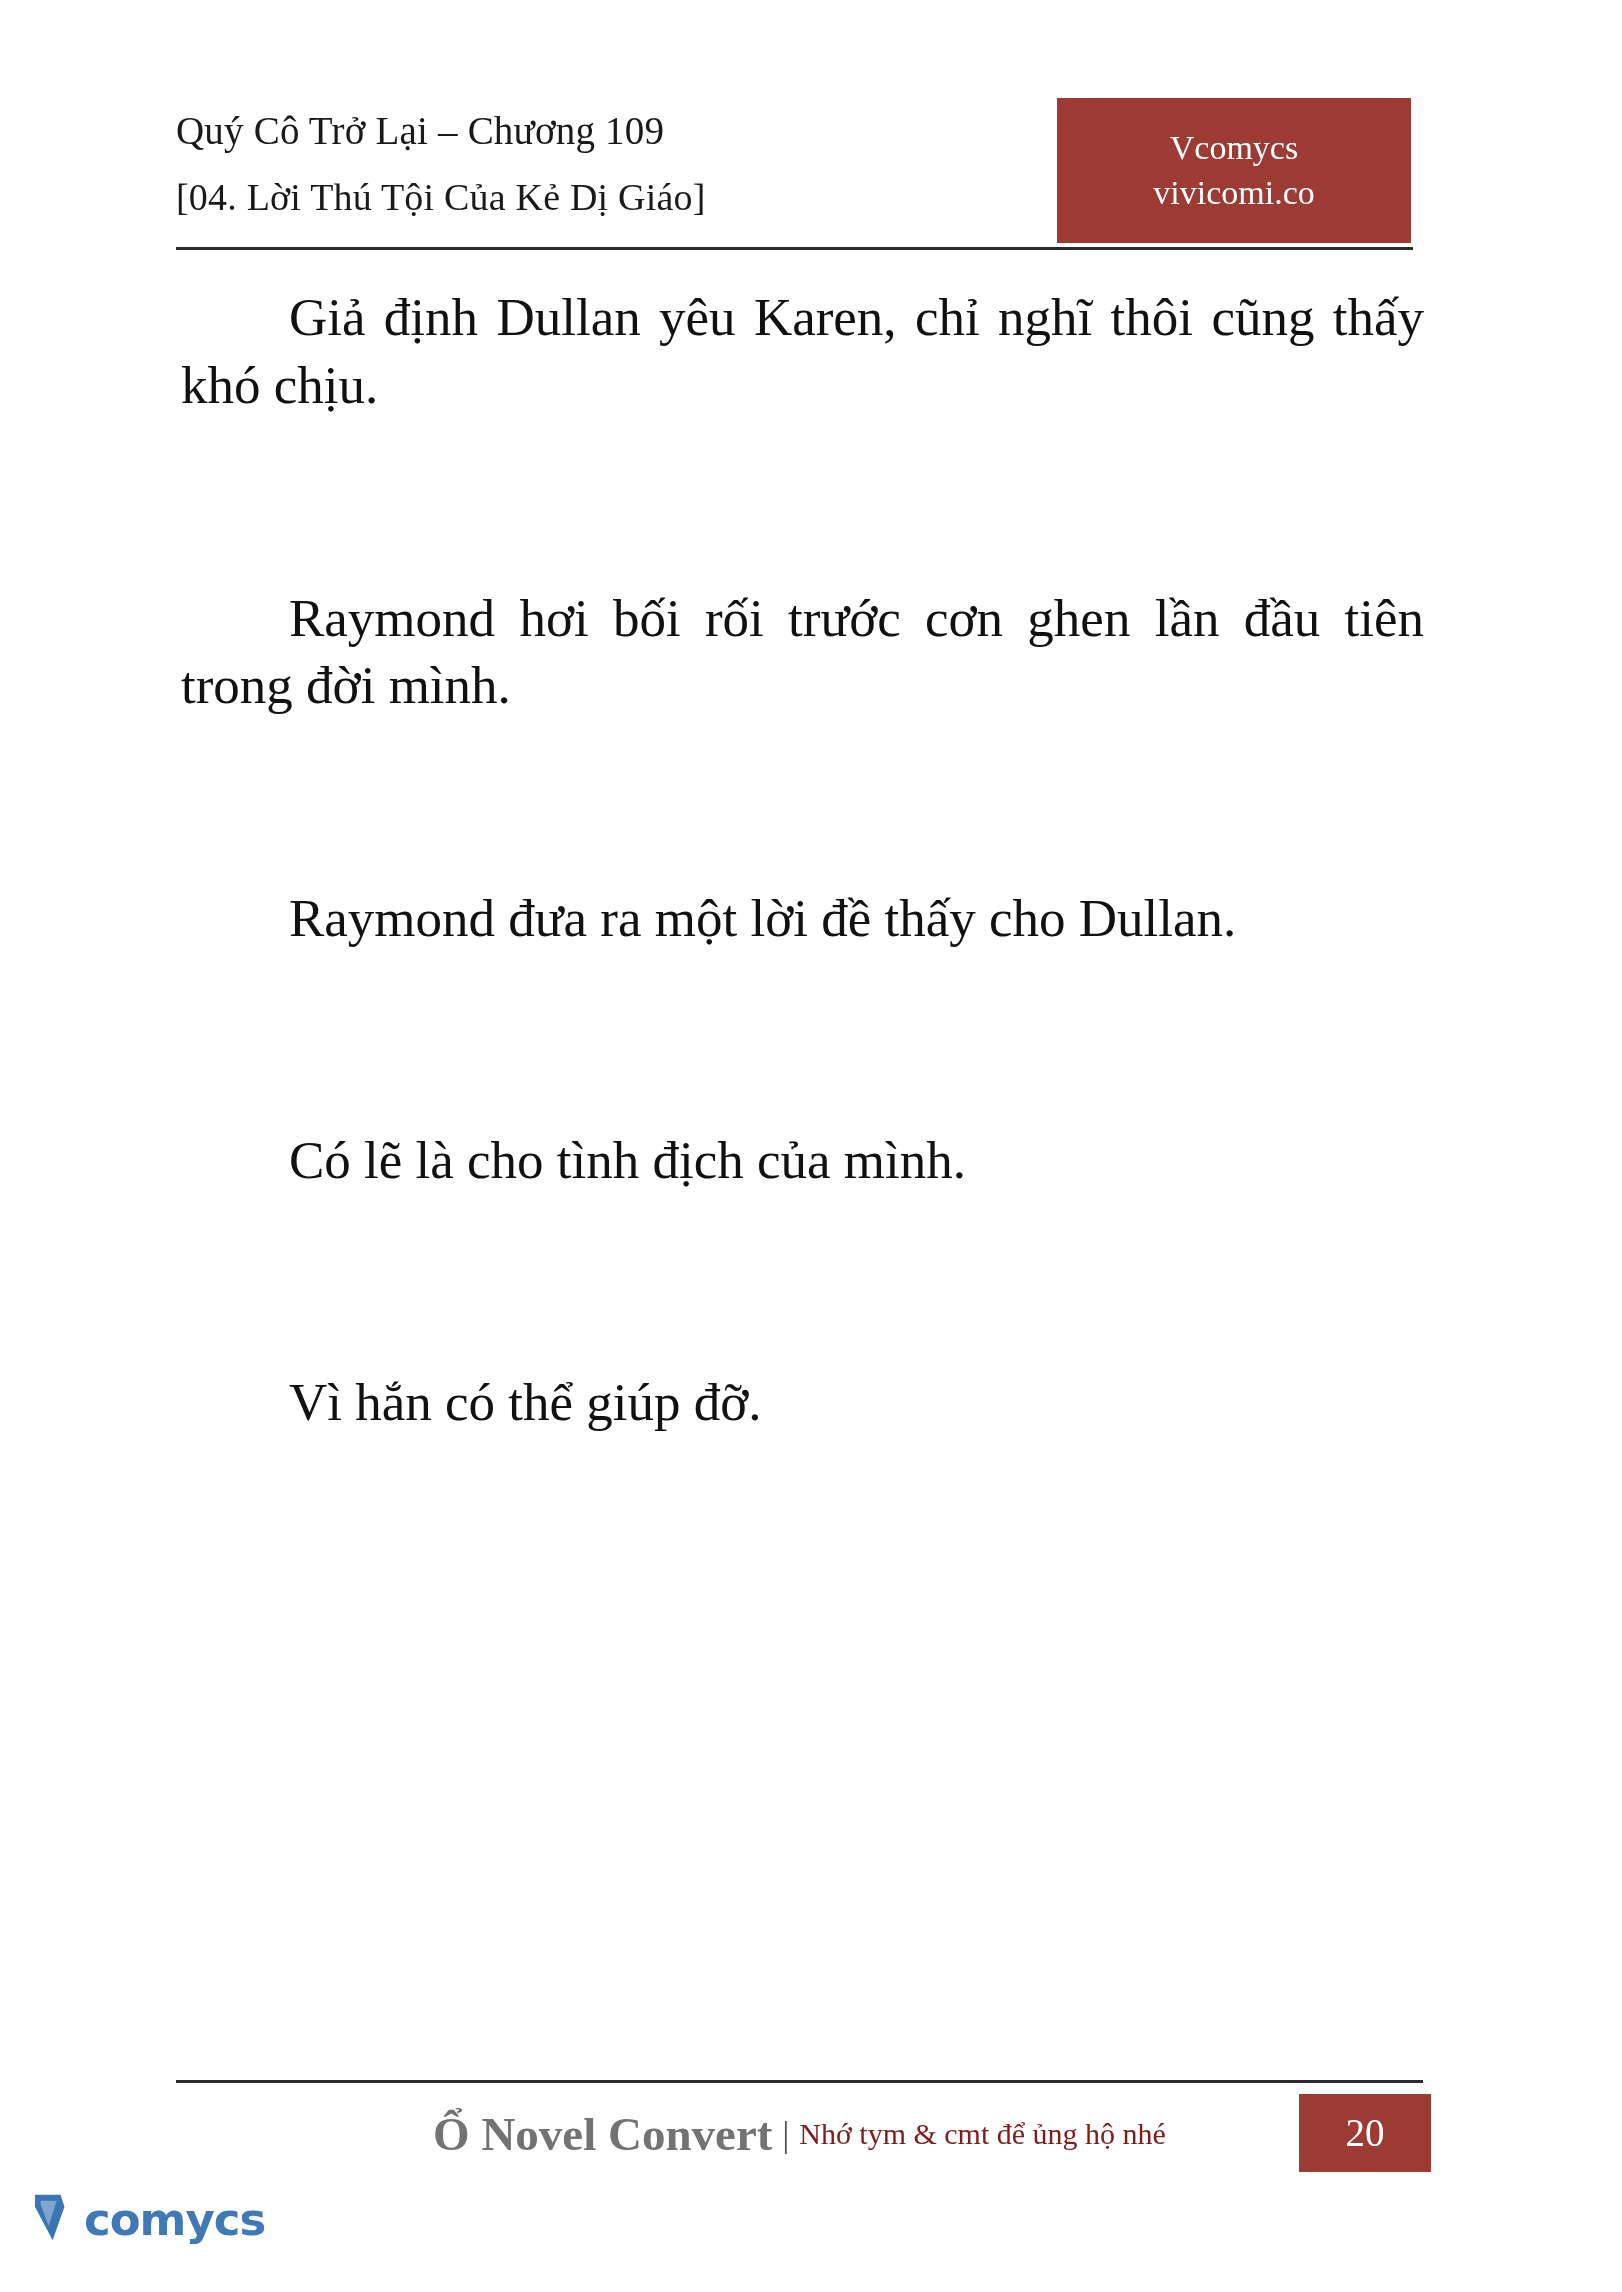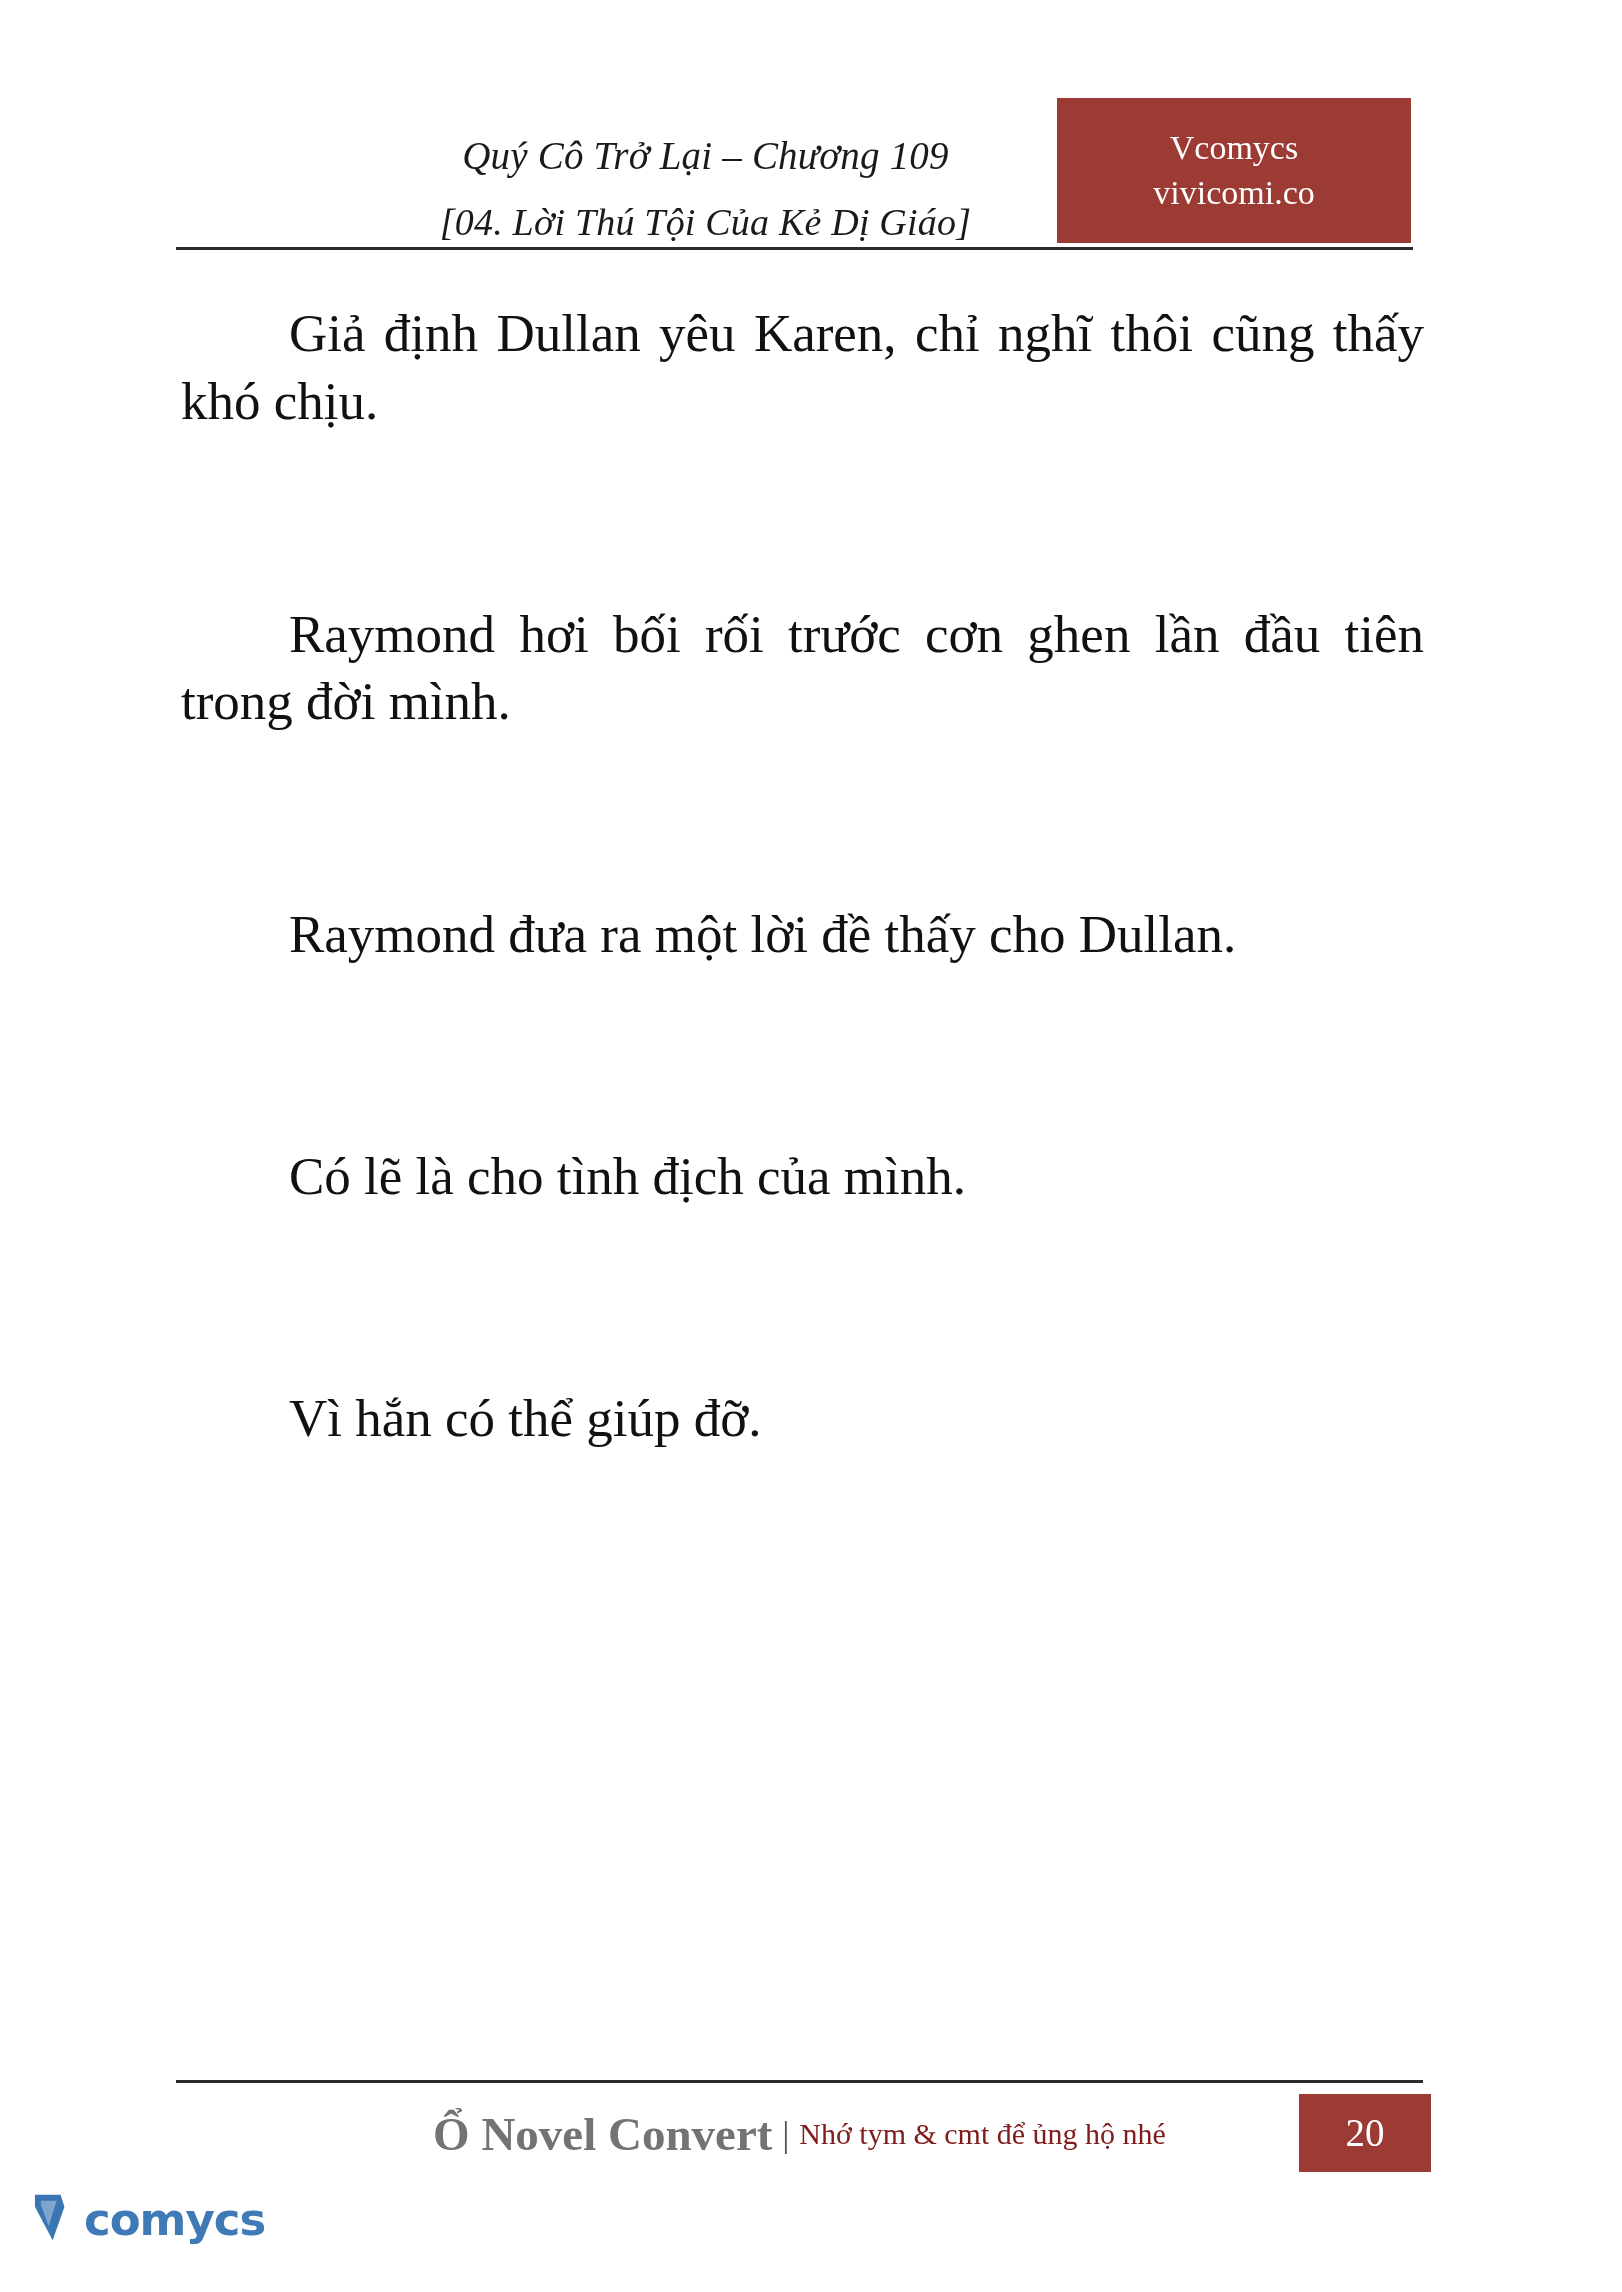--- a/index.html
+++ b/index.html
@@ -33,28 +33,26 @@
     position: absolute;
     left: 0;
     top: 149px;
     width: 1237px;
     height: 2.9px;
     background: #2b2b2b;
   }
   .header-title {
     position: absolute;
     left: 0;
-    top: 31px;
+    top: 6px;
     width: 1059px;
-    text-align: center;
     font-size: 39px;
     line-height: 1.38;
     color: #1a1a1a;
     letter-spacing: 0.2px;
-    font-style: italic;
   }
   .header-title .line2 {
     display: block;
     font-size: 38px;
     margin-top: 13px;
   }
   .brand-box {
     position: absolute;
     right: 2px;
     top: 0px;
@@ -76,21 +74,21 @@
     position: absolute;
     left: 181px;
     top: 284px;
     width: 1243px;
   }
   .para {
     font-size: 53px;
     line-height: 1.28;
     text-align: justify;
     text-indent: 108px;
-    margin: 16px 0 86px 0;
+    margin: 0 0 86px 0;
     color: #111111;
   }
   .para.p1 { margin-bottom: 165px; }
   .para.p2 { margin-bottom: 165px; }
   .para.p3 { margin-bottom: 174px; }
   .para.p4 { text-align: left; margin-bottom: 174px; }
   .para.p5 { text-align: left; margin-bottom: 0; }
 
   
   .footer {

